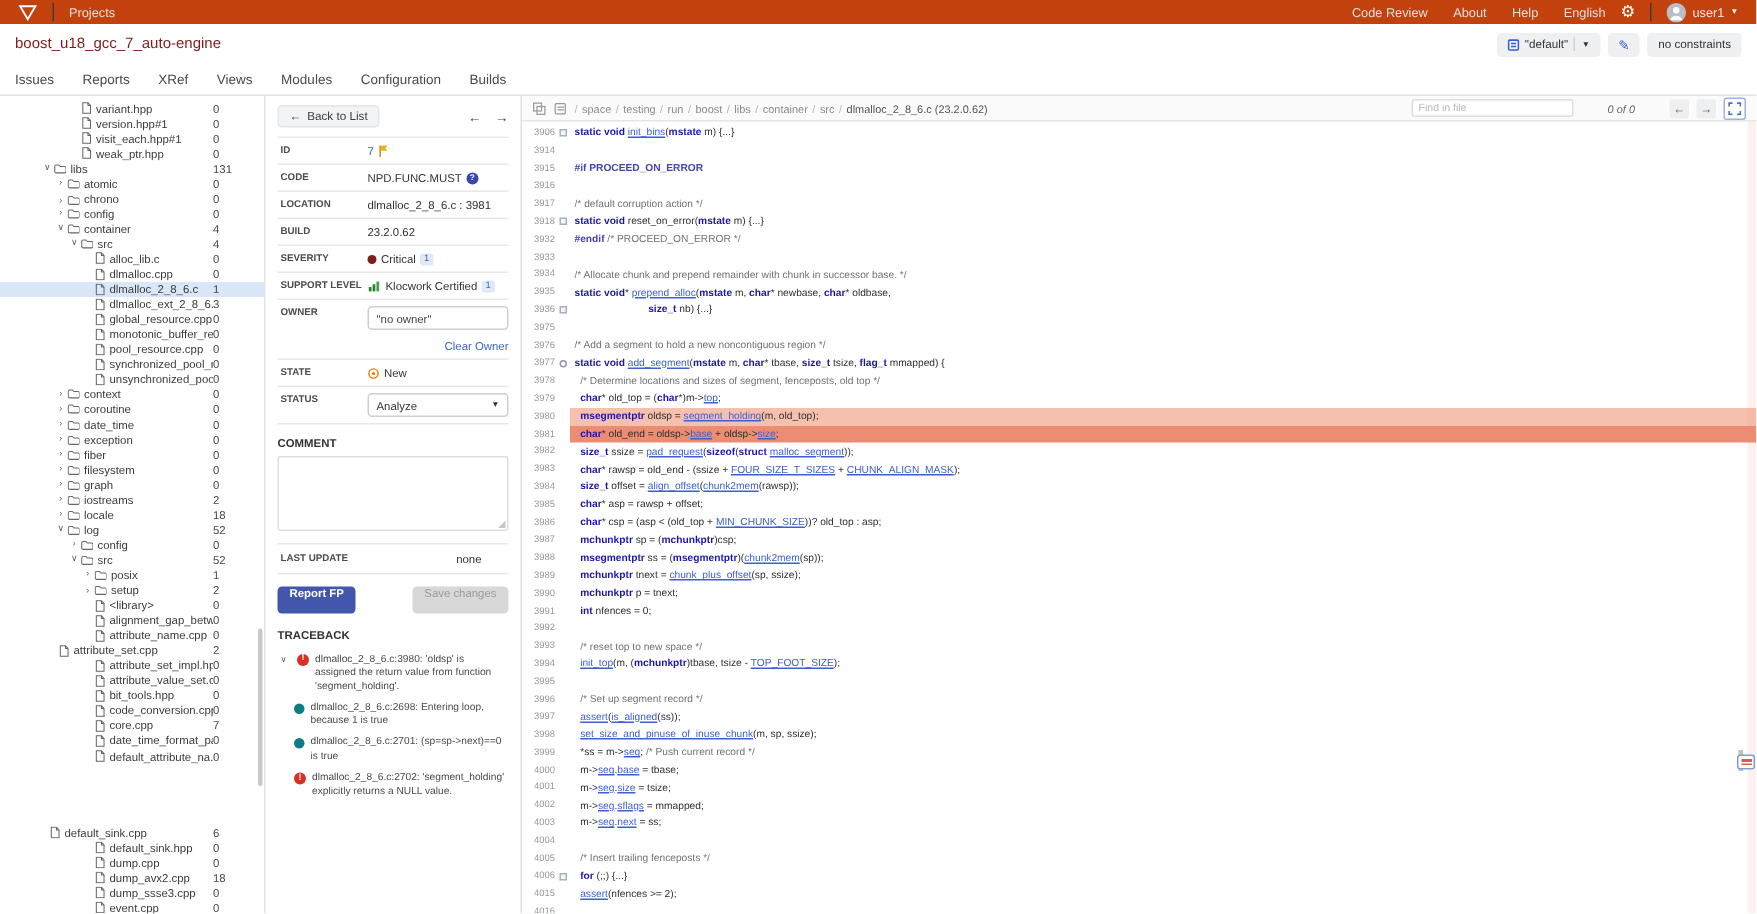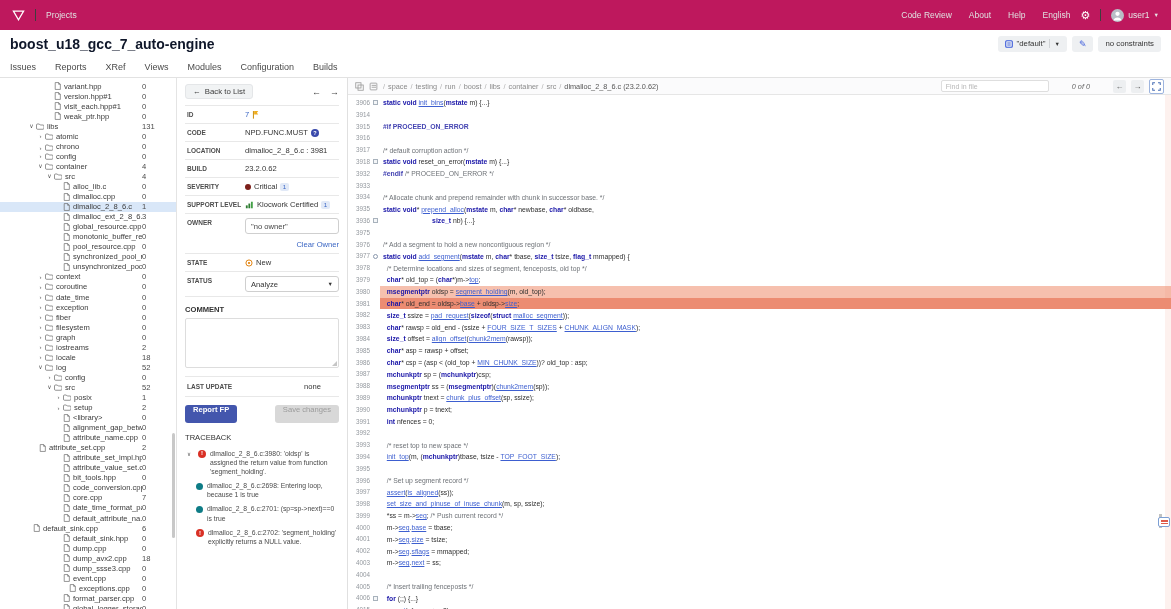--- a/index.html
+++ b/index.html
@@ -1,30 +1,30 @@
 <!DOCTYPE html>
 <html><head>
 <meta charset="utf-8">
 <style>
 *{box-sizing:border-box;margin:0;padding:0;border:0;font-family:"Liberation Sans",sans-serif;}
 html,body{width:1171px;height:609px;overflow:hidden;background:#fff;color:#333;}
 .app{display:flex;flex-direction:column;height:100%;}
 
-.topbar{height:30px;background:#be185d;display:flex;align-items:center;padding:0 12px;gap:10px;color:#e6e6e6;font-size:8.5px;flex:none;}
+.topbar{height:16px;background:#c2410c;display:flex;align-items:center;padding:0 12px;gap:10px;color:#e6e6e6;font-size:8.5px;flex:none;}
 .topbar .brand{display:flex;align-items:center;}
 .tdiv{width:1px;height:12px;background:#3e3e3e;flex:none;}
 .topbar-link{color:#e0e0e0;cursor:pointer;}
 .spacer{flex:1;}
 .topnav{display:flex;gap:17px;}
 .gear{font-size:11px;line-height:1;color:#fff;cursor:pointer;}
 .user{display:flex;align-items:center;gap:4px;cursor:pointer;}
 .caret{font-size:5.5px;}
 
 .phead{height:27px;display:flex;align-items:center;padding:0 10px;flex:none;}
-.phead h1{font-size:14px;color:#0f172a;font-weight:bold;}
+.phead h1{font-size:10px;color:#7f1d1d;font-weight:normal;}
 .pacts{margin-left:auto;display:flex;gap:5px;align-items:center;}
 .pill{background:#eef0f2;border-radius:3px;height:16px;display:flex;align-items:center;gap:4px;padding:0 7px;font-size:7.8px;color:#333;cursor:pointer;}
 .pill .psep{width:1px;height:9px;background:#d0d3d6;}
 .pencil{color:#3b5bdb;font-size:9px;}
 
 .tabs{height:21px;border-bottom:1px solid #e2e2e2;display:flex;align-items:center;gap:19px;padding:0 10px;font-size:9px;color:#4a4a4a;flex:none;}
 .tab{cursor:pointer;}
 
 .main{flex:1;display:flex;min-height:0;}
 
@@ -57,21 +57,21 @@
 .selectbox{width:100%;height:16px;border:1px solid #cfcfcf;border-radius:3px;display:flex;align-items:center;justify-content:space-between;padding:0 5px;color:#333;cursor:pointer;}
 .clabel{font-size:7.6px;font-weight:bold;margin:8px 0 4px;color:#333;}
 .comment-box{height:50px;border:1px solid #ddd;border-radius:2px;position:relative;background:#fff;}
 .comment-box::after{content:"";position:absolute;right:1px;bottom:1px;width:0;height:0;border-left:5px solid transparent;border-bottom:5px solid #c6c6c6;}
 .lastupd{display:flex;border-top:1px solid #e8e8e8;border-bottom:1px solid #e8e8e8;margin-top:8px;padding:5px 2px;align-items:center;}
 .lulabel{font-size:6.5px;font-weight:bold;color:#4c4c4c;}
 .luval{margin-left:auto;margin-right:16px;font-size:7.6px;color:#333;}
 .btnrow{display:flex;margin-top:8px;align-items:center;}
 .reportfp{background:#4356ad;color:#fff;font-size:7.6px;font-weight:bold;border-radius:3px;height:18px;padding:0 8px;cursor:pointer;}
 .savech{margin-left:auto;background:#d8d8d8;color:#9b9b9b;font-size:7.6px;border-radius:3px;height:18px;padding:0 8px;}
-.tblabel{font-size:7.6px;font-weight:normal;margin:10px 0 4px;color:#333;}
+.tblabel{font-size:7.6px;font-weight:bold;margin:10px 0 4px;color:#333;}
 .tbitem{display:flex;gap:4px;padding:2.5px 2px;font-size:6.8px;line-height:1.35;color:#4a4a4a;cursor:pointer;}
 .tbitem.ind{padding-left:11px;}
 .chev2{font-size:5.5px;color:#555;width:7px;flex:none;padding-top:2px;}
 .err{width:8px;height:8px;flex:none;border-radius:50%;background:#d93025;color:#fff;font-size:6px;font-weight:bold;display:flex;align-items:center;justify-content:center;margin-top:1px;}
 .ok{width:7px;height:7px;flex:none;border-radius:50%;background:#0e7c86;margin-top:2px;}
 
 .code{flex:1;display:flex;flex-direction:column;min-width:0;background:#fff;}
 .chead{height:17px;background:#fbfbfc;border-bottom:1px solid #e6e6e6;display:flex;align-items:center;padding:0 7px;gap:5px;font-size:7.3px;color:#8a8a8a;flex:none;}
 .hicon{display:flex;align-items:center;cursor:pointer;}
 .crumb{display:flex;gap:3px;white-space:nowrap;overflow:hidden;align-items:center;}
@@ -632,21 +632,21 @@
             <span class="chev"></span>
             <span class="ticon">
               <svg width="7" height="8" viewBox="0 0 12 14">
                 <path d="M2 1 h6 l3 3 v9 h-9 z" fill="none" stroke="#666" stroke-width="1.2"></path>
                 <path d="M8 1 v3 h3" fill="none" stroke="#666" stroke-width="1.2"></path>
               </svg>
             </span>
             <span class="tname">default_attribute_na...</span>
             <span class="tcount">0</span>
           </div>
-          <div class="trow" style="padding-left: 24px;">
+          <div class="trow" style="padding-left: 24px; margin-top: 41px;">
             <span class="chev"></span>
             <span class="ticon">
               <svg width="7" height="8" viewBox="0 0 12 14">
                 <path d="M2 1 h6 l3 3 v9 h-9 z" fill="none" stroke="#666" stroke-width="1.2"></path>
                 <path d="M8 1 v3 h3" fill="none" stroke="#666" stroke-width="1.2"></path>
               </svg>
             </span>
             <span class="tname">default_sink.cpp</span>
             <span class="tcount">6</span>
           </div>

